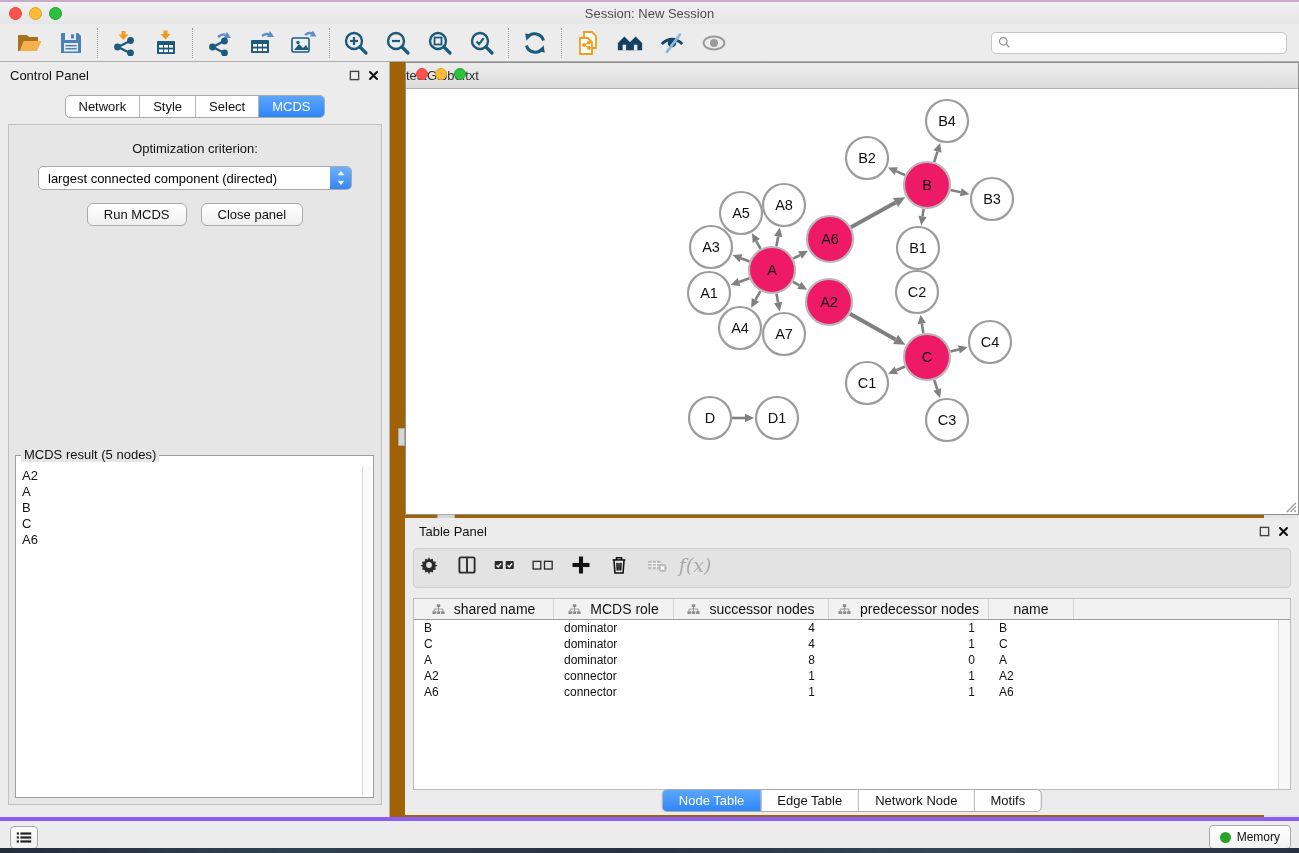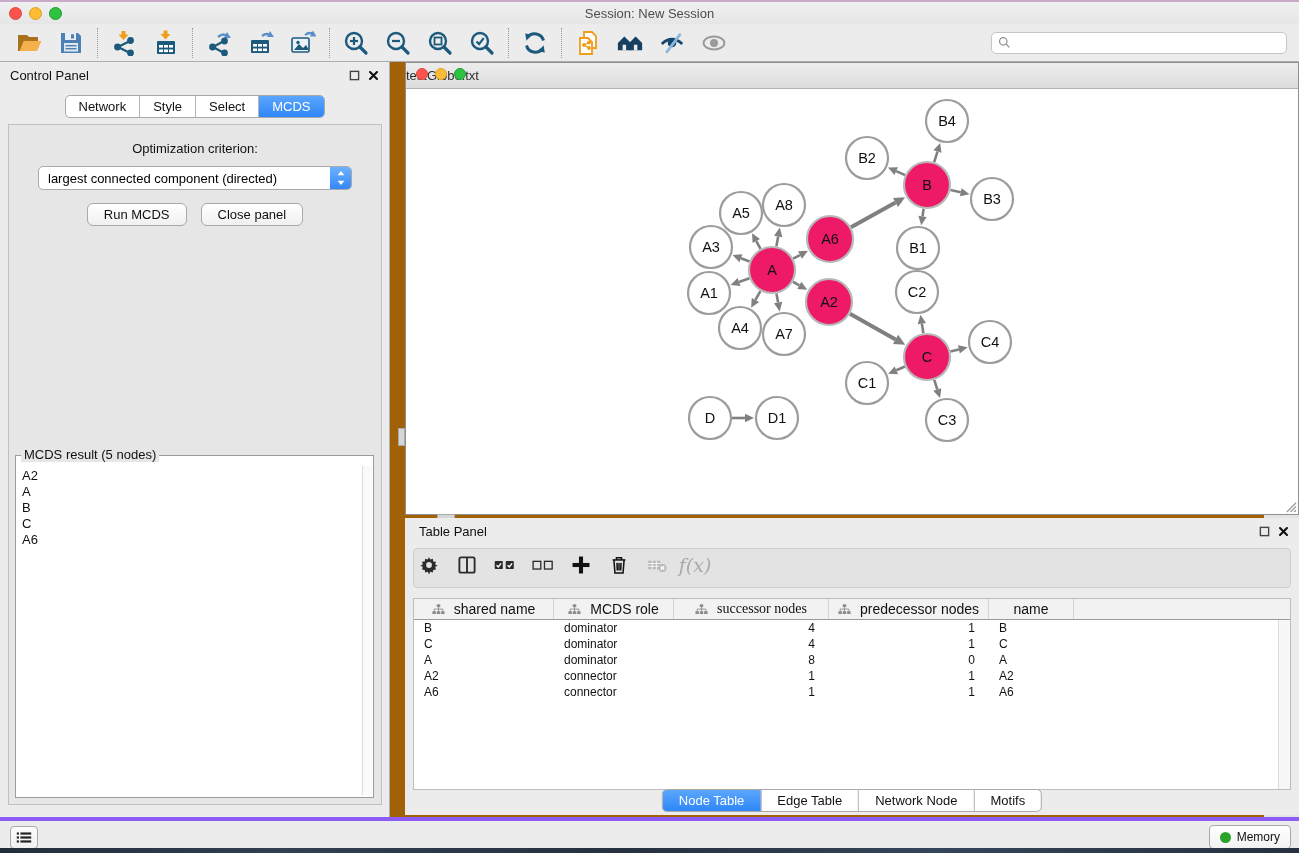--- a/index.html
+++ b/index.html
@@ -671,21 +671,21 @@
                     <rect x="5.5" y="8" width="4" height="3.2"></rect>
                     <rect x="10.5" y="8" width="4" height="3.2"></rect>
                   </g>
                   <g stroke="#8b8b8b" stroke-width="1" fill="none">
                     <path d="M7.5 3.2 v2.3 M2.5 8 v-2.5 h10 v2.5 M7.5 5.5 v2.5"></path>
                   </g>
                 </svg>
               </span>
               <span>MCDS role</span>
             </div>
-            <div class="th" style="width: 155px; font-family: Liberation Serif, serif;">
+            <div class="th" style="width: 155px;">
               <span class="icn">
                 <svg viewBox="0 0 15 12">
                   <g fill="#8b8b8b">
                     <rect x="5.5" y="0" width="4" height="3.2"></rect>
                     <rect x="0.5" y="8" width="4" height="3.2"></rect>
                     <rect x="5.5" y="8" width="4" height="3.2"></rect>
                     <rect x="10.5" y="8" width="4" height="3.2"></rect>
                   </g>
                   <g stroke="#8b8b8b" stroke-width="1" fill="none">
                     <path d="M7.5 3.2 v2.3 M2.5 8 v-2.5 h10 v2.5 M7.5 5.5 v2.5"></path>

